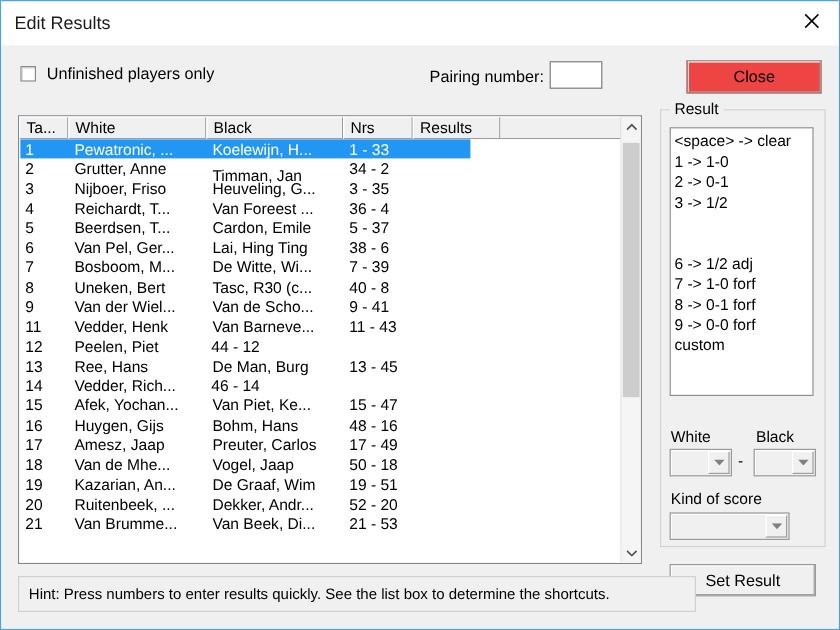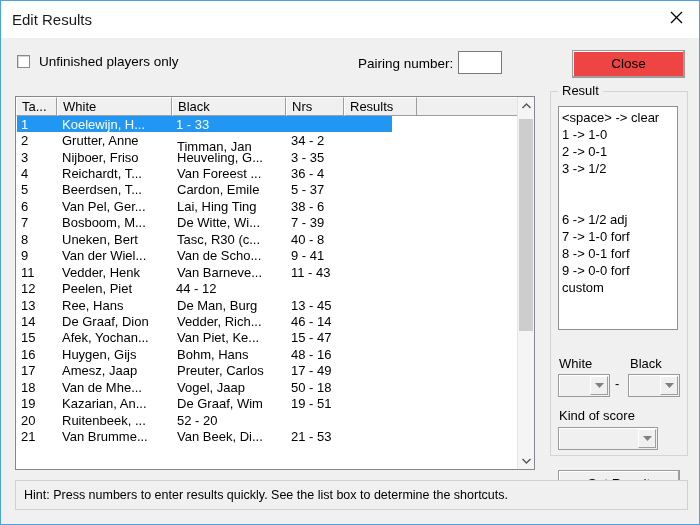--- a/index.html
+++ b/index.html
@@ -228,21 +228,21 @@
     box-shadow: inset -1px -1px 0 #9f9f9f, inset 1px 1px 0 #ffffff;
     font-family: "Liberation Sans", sans-serif;
     font-size: 13.5px; color: #000;
     line-height: 25px; text-align: center;
     cursor: default;
   }
 
   
   #hintbar {
     position: absolute; left: 14px; top: 442px;
-    width: 673px; height: 30px;
+    width: 565px; height: 30px;
     background: #f0f0f0;
     border: 1px solid #d0d0d0;
   }
   #hint-text {
     position: absolute; left: 8px; top: 7px;
     font-size: 12.5px; color: #000; white-space: nowrap;
   }
 </style>
 </head>
 <body>
@@ -279,20 +279,21 @@
           <div class="lv-th" style="width: 115px;">White</div>
           <div class="lv-th" style="width: 114px;">Black</div>
           <div class="lv-th" style="width: 58px;">Nrs</div>
           <div class="lv-th" style="width: 73px;">Results</div>
           <div class="lv-th filler"></div>
         </div>
       <div id="lv-body">
           <div class="lv-row sel">
             <div class="selbg"></div>
             <div class="lv-td" style="width: 41px;">1</div>
+            <div class="lv-td" style="width: 115px;">Pewatronic, ...</div>
             <div class="lv-td" style="width: 114px;">Koelewijn, H...</div>
             <div class="lv-td" style="width: 58px;">1 - 33</div>
             <div class="lv-td" style="width: 73px;"></div>
           </div>
           <div class="lv-row">
             <div class="lv-td" style="width: 41px;">2</div>
             <div class="lv-td" style="width: 115px;">Grutter, Anne</div>
             <div class="lv-td" style="width: 114px; margin-top: 12px;">Timman, Jan</div>
             <div class="lv-td" style="width: 58px;">34 - 2</div>
             <div class="lv-td" style="width: 73px;"></div>
@@ -361,21 +362,20 @@
           </div>
           <div class="lv-row">
             <div class="lv-td" style="width: 41px;">13</div>
             <div class="lv-td" style="width: 115px;">Ree, Hans</div>
             <div class="lv-td" style="width: 114px;">De Man, Burg</div>
             <div class="lv-td" style="width: 58px;">13 - 45</div>
             <div class="lv-td" style="width: 73px;"></div>
           </div>
           <div class="lv-row">
             <div class="lv-td" style="width: 41px;">14</div>
-            <div class="lv-td" style="width: 115px;">De Graaf, Dion</div>
             <div class="lv-td" style="width: 114px;">Vedder, Rich...</div>
             <div class="lv-td" style="width: 58px;">46 - 14</div>
             <div class="lv-td" style="width: 73px;"></div>
           </div>
           <div class="lv-row">
             <div class="lv-td" style="width: 41px;">15</div>
             <div class="lv-td" style="width: 115px;">Afek, Yochan...</div>
             <div class="lv-td" style="width: 114px;">Van Piet, Ke...</div>
             <div class="lv-td" style="width: 58px;">15 - 47</div>
             <div class="lv-td" style="width: 73px;"></div>
@@ -404,20 +404,21 @@
           <div class="lv-row">
             <div class="lv-td" style="width: 41px;">19</div>
             <div class="lv-td" style="width: 115px;">Kazarian, An...</div>
             <div class="lv-td" style="width: 114px;">De Graaf, Wim</div>
             <div class="lv-td" style="width: 58px;">19 - 51</div>
             <div class="lv-td" style="width: 73px;"></div>
           </div>
           <div class="lv-row">
             <div class="lv-td" style="width: 41px;">20</div>
             <div class="lv-td" style="width: 115px;">Ruitenbeek, ...</div>
+            <div class="lv-td" style="width: 114px;">Dekker, Andr...</div>
             <div class="lv-td" style="width: 58px;">52 - 20</div>
             <div class="lv-td" style="width: 73px;"></div>
           </div>
           <div class="lv-row">
             <div class="lv-td" style="width: 41px;">21</div>
             <div class="lv-td" style="width: 115px;">Van Brumme...</div>
             <div class="lv-td" style="width: 114px;">Van Beek, Di...</div>
             <div class="lv-td" style="width: 58px;">21 - 53</div>
             <div class="lv-td" style="width: 73px;"></div>
           </div>

